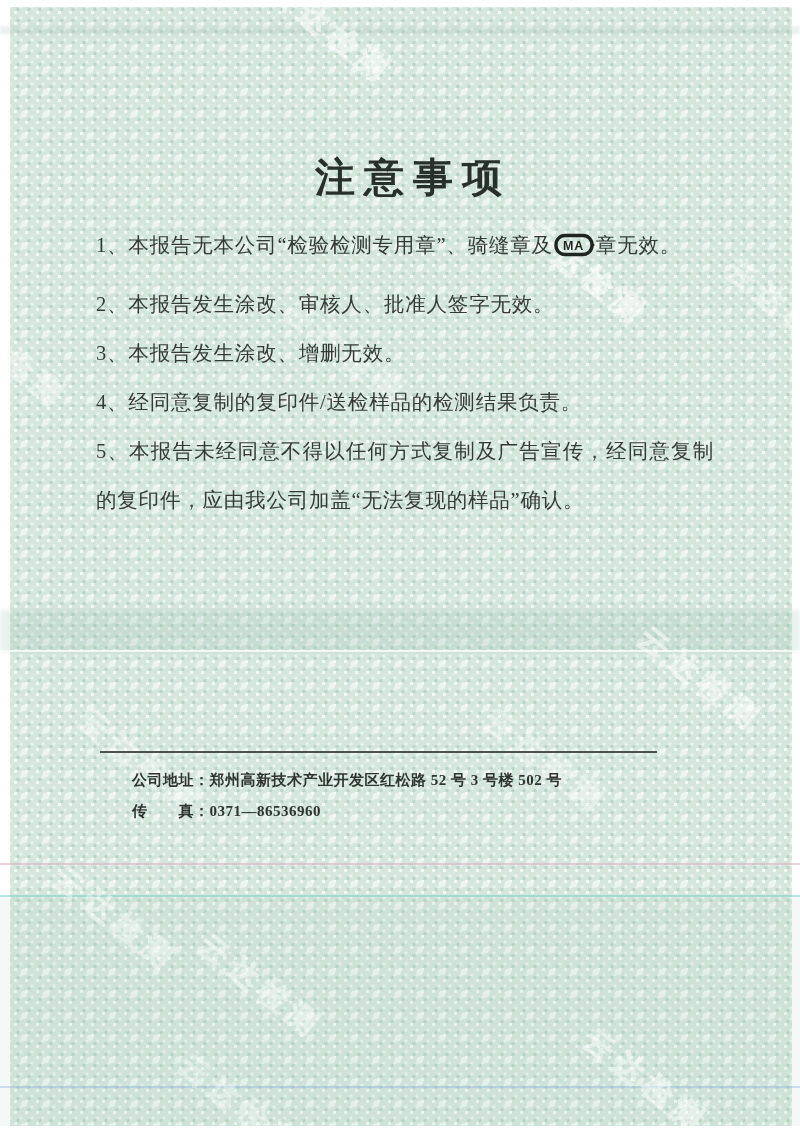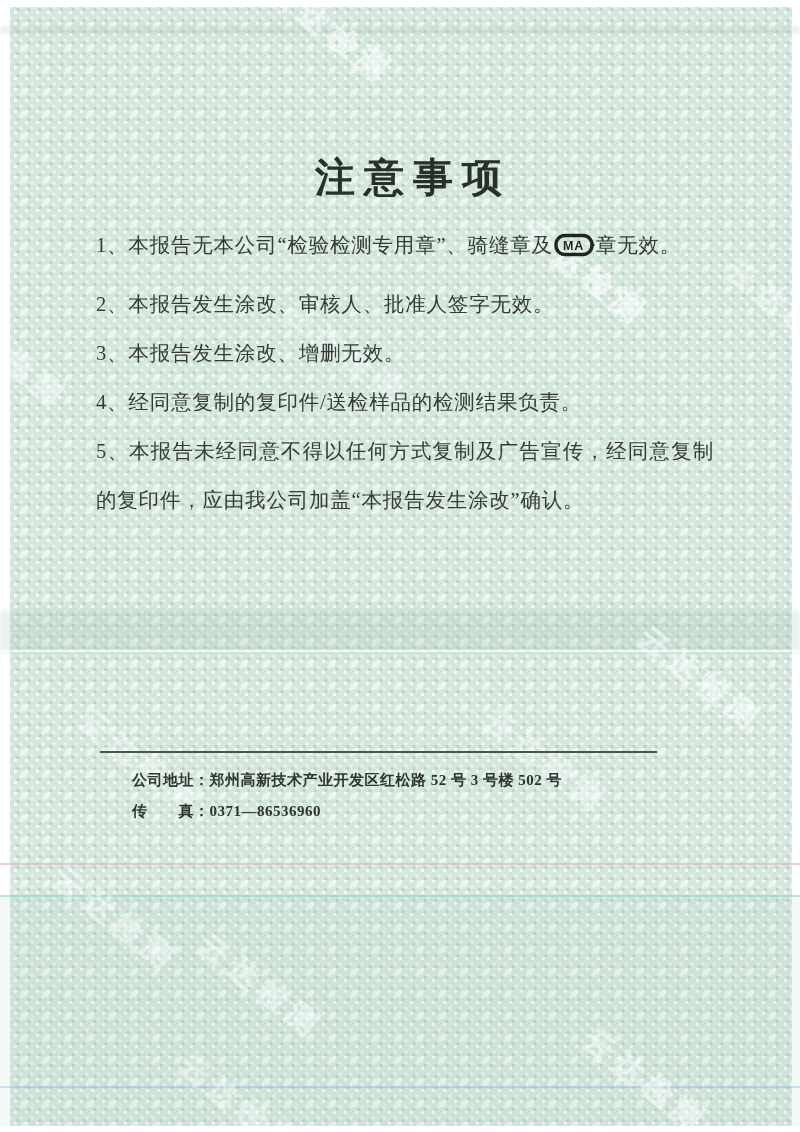--- a/index.html
+++ b/index.html
@@ -123,21 +123,21 @@
 
   <div class="notes">
     <p><span>1、</span><span>本报告无本公司“检验检测专用章”、骑缝章及</span><span class="cma-badge"><svg width="41" height="24" viewBox="0 0 41 24">
             <rect x="2" y="2.5" width="36" height="19" rx="9" ry="9" fill="none" stroke="#1f261f" stroke-width="3.4"></rect>
             <path d="M37 9 L41 12 L37 15 Z" fill="#1f261f"></path>
             <text x="19.5" y="17" text-anchor="middle" font-family="Liberation Sans, DejaVu Sans, sans-serif" font-size="12.5" font-weight="bold" fill="#1f261f">MA</text>
           </svg></span><span>章无效。</span></p>
     <p class="sp"><span>2、</span><span>本报告发生涂改、审核人、批准人签字无效。</span></p>
     <p><span>3、</span><span>本报告发生涂改、增删无效。</span></p>
     <p><span>4、</span><span>经同意复制的复印件/送检样品的检测结果负责。</span></p>
-    <p><span>5、</span><span>本报告未经同意不得以任何方式复制及广告宣传，经同意复制的复印件，应由我公司加盖“本报告发生涂改”确认。</span></p>
+    <p><span>5、</span><span>本报告未经同意不得以任何方式复制及广告宣传，经同意复制的复印件，应由我公司加盖“无法复现的样品”确认。</span></p>
   </div>
 
   <div class="footer-rule"></div>
   <div class="footer">
     <div class="frow"><span>公司地址：</span><span>郑州高新技术产业开发区红松路 52 号 3 号楼 502 号</span></div>
     <div class="frow"><span>传　　真：</span><span>0371—86536960</span></div>
   </div>
 </div>
 
 </body></html>

